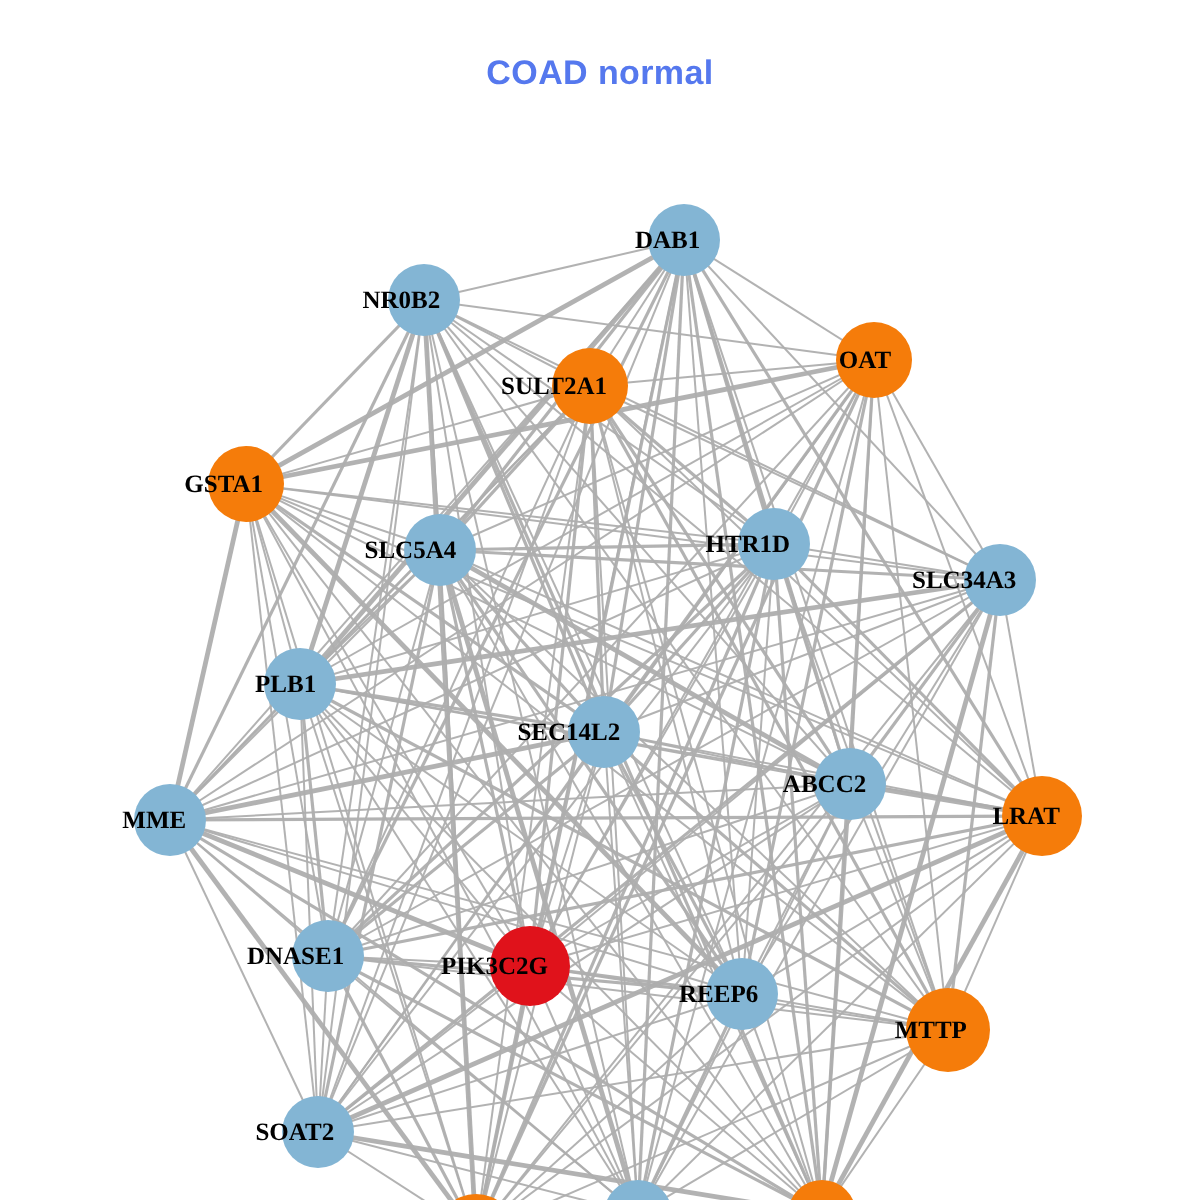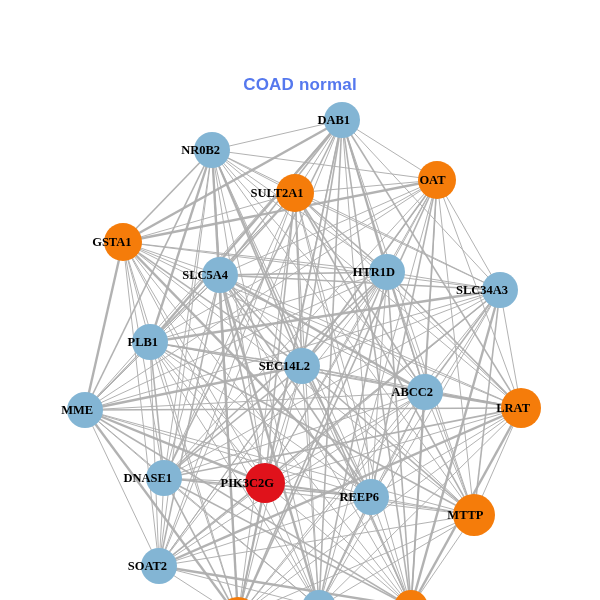--- a/index.html
+++ b/index.html
@@ -23,21 +23,20 @@
     position: absolute;
     left: 0;
     top: 27px;
     width: 600px;
     text-align: center;
     font-family: "Liberation Sans", "DejaVu Sans", sans-serif;
     font-weight: bold;
     font-size: 17px;
     color: #5578ee;
     letter-spacing: 0.2px;
-    margin-top: 48px;
   }
   svg#graph {
     position: absolute;
     left: 0;
     top: 0;
     width: 600px;
     height: 600px;
   }
   .edge {
     stroke: #aeaeae;

